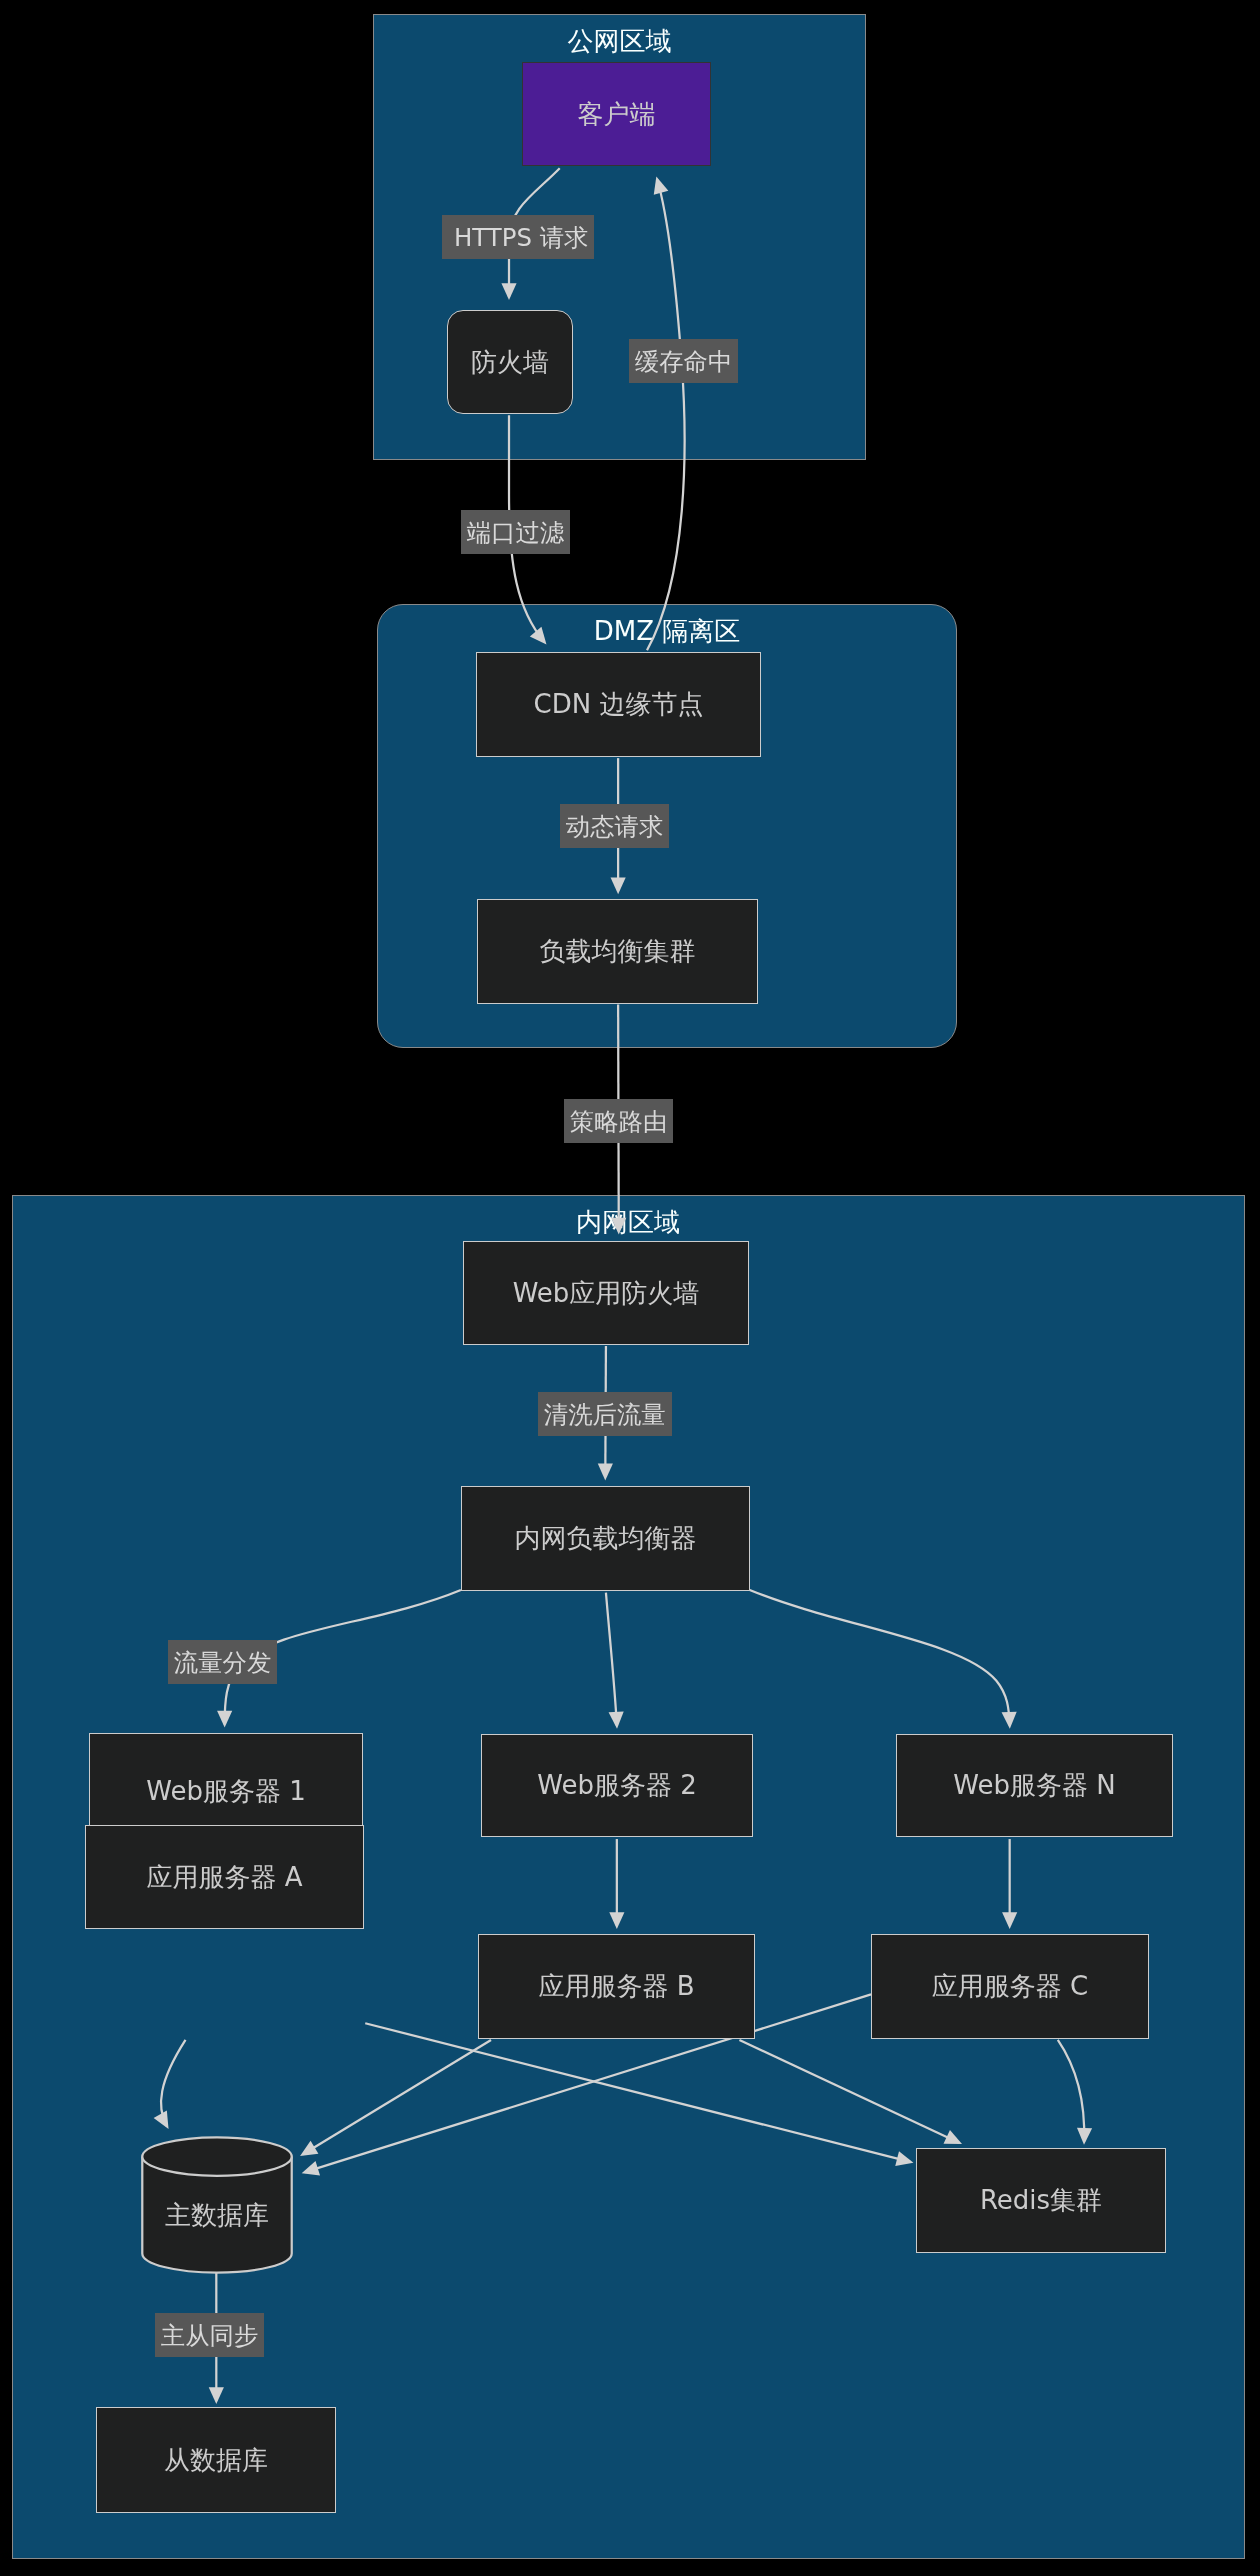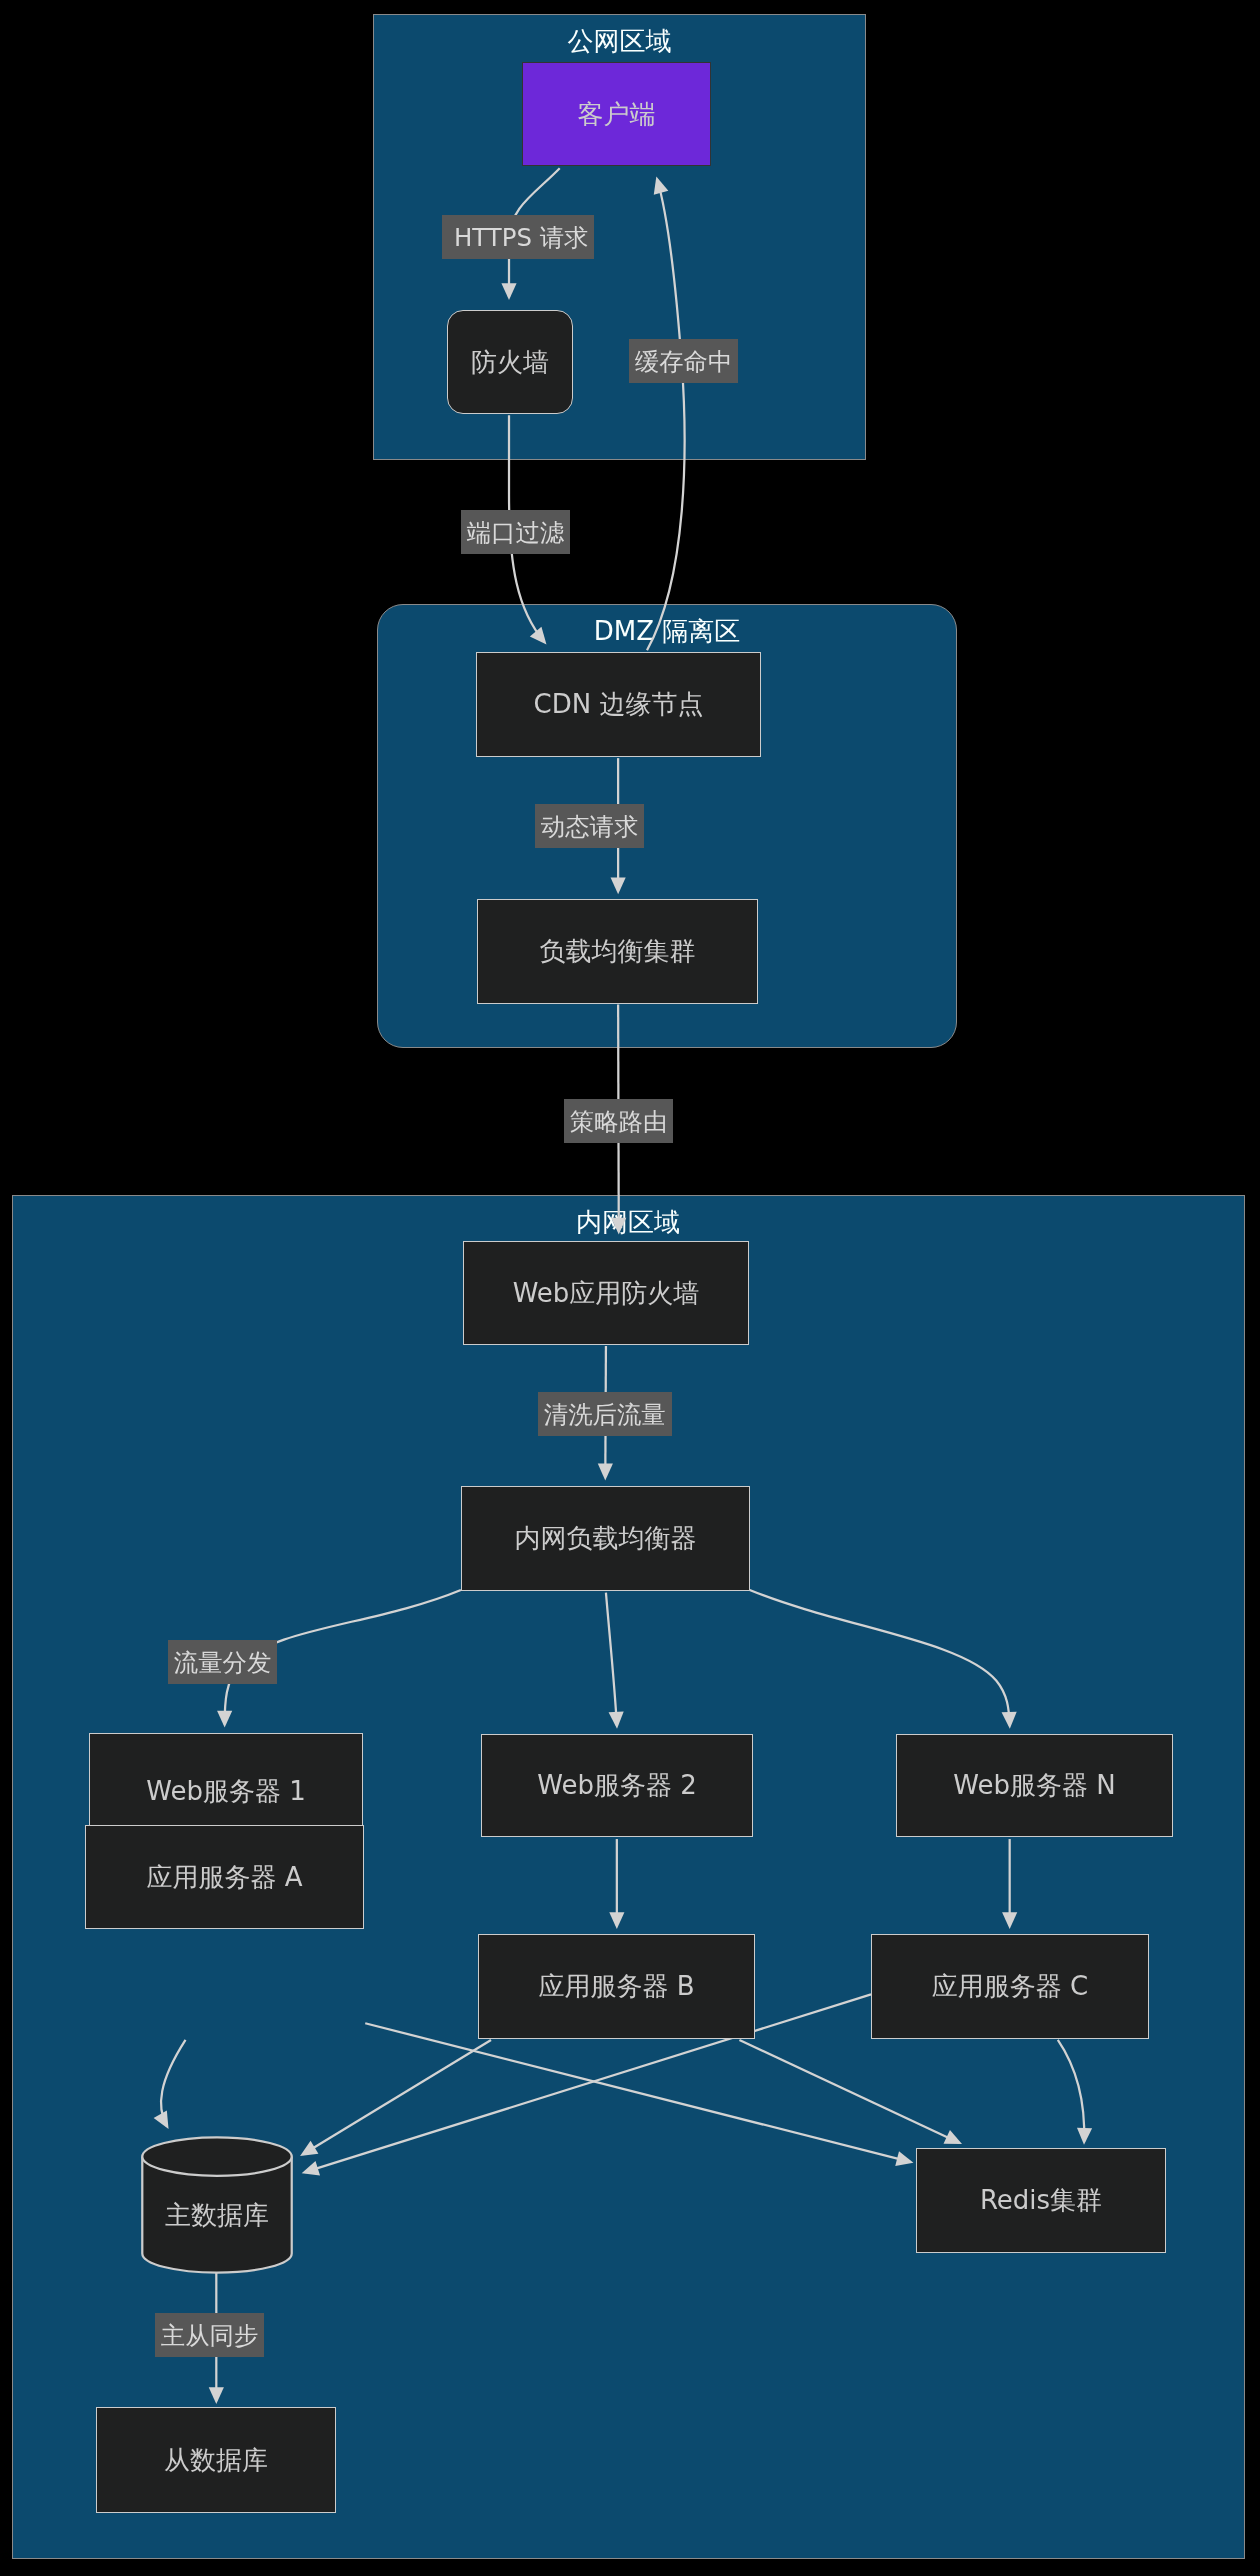--- a/index.html
+++ b/index.html
@@ -4,21 +4,21 @@
 <style>
   html,body{margin:0;padding:0;background:#000;}
   body{width:1260px;height:2576px;position:relative;font-family:"DejaVu Sans","Liberation Sans",sans-serif;overflow:hidden;}
   .stage{position:absolute;left:0;top:0;width:1260px;height:2576px;}
   .cluster{position:absolute;background:#0c4a6e;border:1.3px solid #8a8a8a;box-sizing:border-box;padding-left:25px;}
   .cluster-title{position:absolute;left:0;right:0;top:9px;text-align:center;color:#f9fffe;font-size:26px;}
   .edge-layer{position:absolute;left:0;top:0;z-index:2;}
   .node{position:absolute;background:#1f2020;border:1.9px solid #ccc;box-sizing:border-box;color:#ccc;
         font-size:26px;display:flex;align-items:center;justify-content:center;text-align:center;z-index:3;}
   .node.rounded{border-radius:16px;}
-  .node.client{background:#6d28d9;border-color:#333;}
+  .node.client{background:#4c1d95;border-color:#333;}
   .cyl{position:absolute;z-index:3;}
   .cyl .cyl-label{position:absolute;left:0;right:0;top:62px;text-align:center;color:#ccc;font-size:26px;}
   .edge-label{position:absolute;background:#575757;color:#d9d9d9;font-size:24.4px;line-height:1.6;
               padding:2.6px 5.8px;white-space:nowrap;z-index:4;}
 </style>
 </head>
 <body>
 
 <div class="stage">
 
@@ -81,20 +81,20 @@
     </svg>
     <div class="cyl-label">主数据库</div>
   </div>
 
   <div class="node" style="left:916px;top:2148px;width:250px;height:105px;">Redis集群</div>
   <div class="node" style="left:96px;top:2407px;width:240px;height:106px;">从数据库</div>
 
   <div class="edge-label" style="left:442px;top:215px;padding-left:12px;">HTTPS 请求</div>
   <div class="edge-label" style="left:461px;top:510px;">端口过滤</div>
   <div class="edge-label" style="left:629px;top:339px;">缓存命中</div>
-  <div class="edge-label" style="left:535px;top:804px;">动态请求</div>
+  <div class="edge-label" style="left:560px;top:804px;">动态请求</div>
   <div class="edge-label" style="left:564px;top:1099px;">策略路由</div>
   <div class="edge-label" style="left:538px;top:1392px;">清洗后流量</div>
   <div class="edge-label" style="left:168px;top:1640px;">流量分发</div>
   <div class="edge-label" style="left:155px;top:2313px;">主从同步</div>
 
 </div>
 
 
 </body></html>

